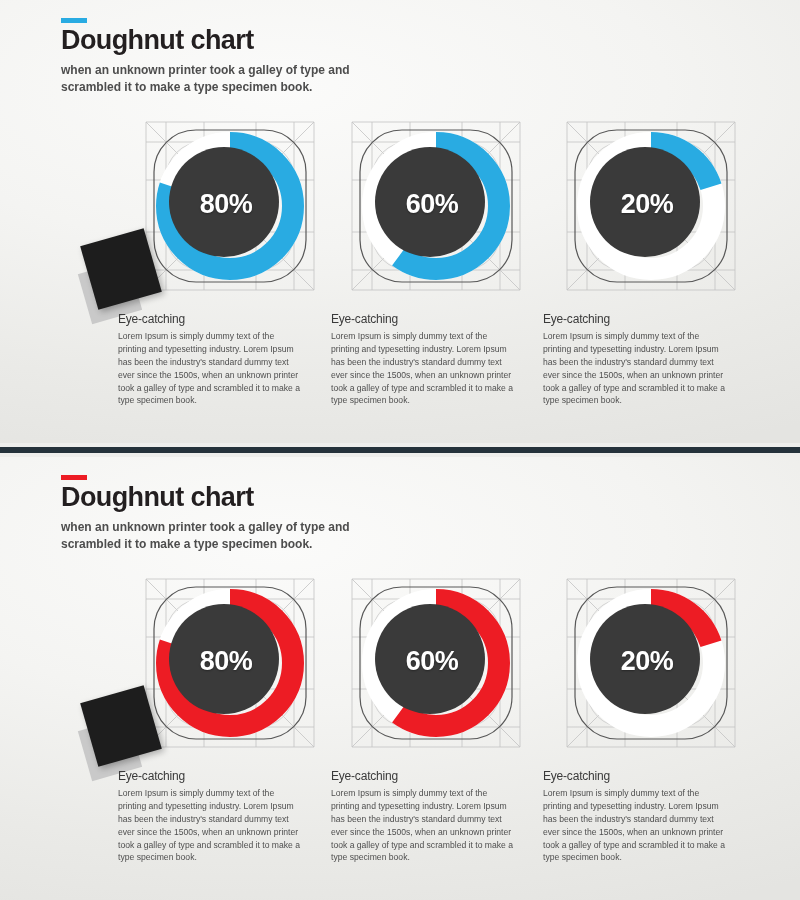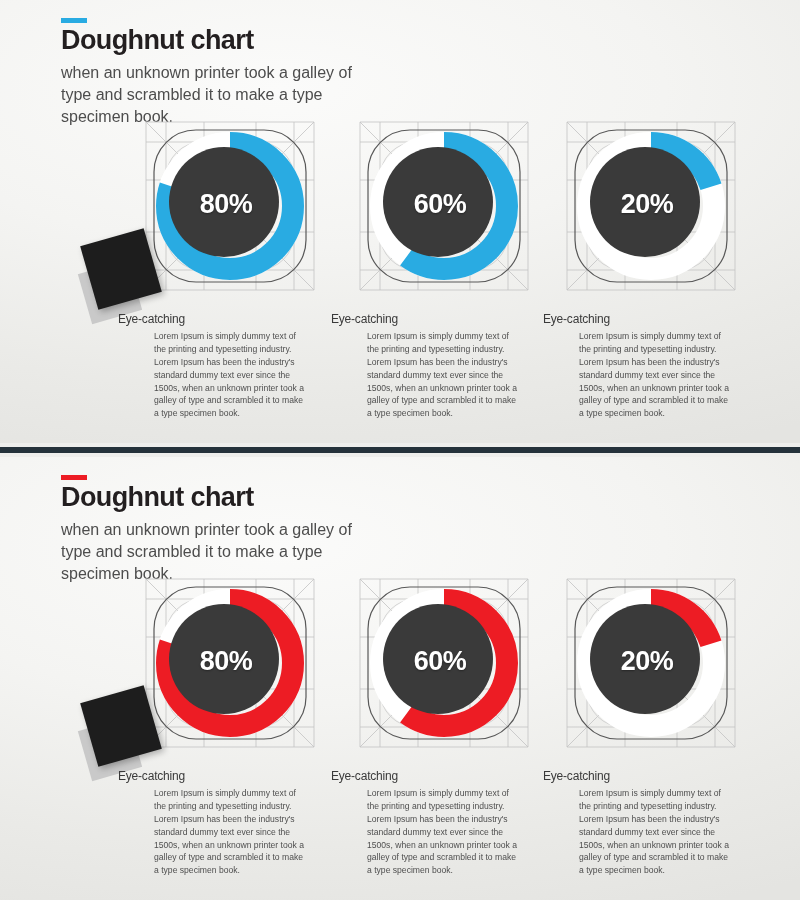--- a/index.html
+++ b/index.html
@@ -63,42 +63,43 @@
     font-size: 27px;
     font-weight: bold;
     color: #231f20;
     letter-spacing: -0.6px;
     line-height: 1.05;
     text-shadow: 0 1px 0 rgba(255,255,255,0.7);
   }
 
   .subtitle {
     margin-top: 8px;
-    font-size: 16px;
+    font-size: 12px;
     line-height: 1.35;
     color: #4d4d4d;
     max-width: 300px;
+    font-weight: bold;
   }
 
   
   .charts {
     position: absolute;
     top: 118px;
     left: 0;
     width: 800px;
     height: 185px;
     margin-left: 26px;
   }
   .chart-cell {
     position: absolute;
     width: 176px;
     height: 176px;
   }
   .cell-0 { left: 116px; }
-  .cell-1 { left: 330px; }
+  .cell-1 { left: 322px; }
   .cell-2 { left: 537px; }
 
   .gridbox {
     position: absolute;
     left: 0; top: 0;
     width: 176px;
     height: 176px;
   }
 
   .donut-wrap {
@@ -169,21 +170,20 @@
   .cap-head {
     font-size: 12px;
     color: #3a3a3a;
     margin-bottom: 4px;
     letter-spacing: -0.2px;
   }
   .cap-body {
     font-size: 8.6px;
     line-height: 1.5;
     color: #4f4f4f;
-    margin-left: 36px;
   }
 </style>
 </head>
 <body>
 
 <div class="poster">
 
   <div class="panel panel-top">
 
     <div class="header">

